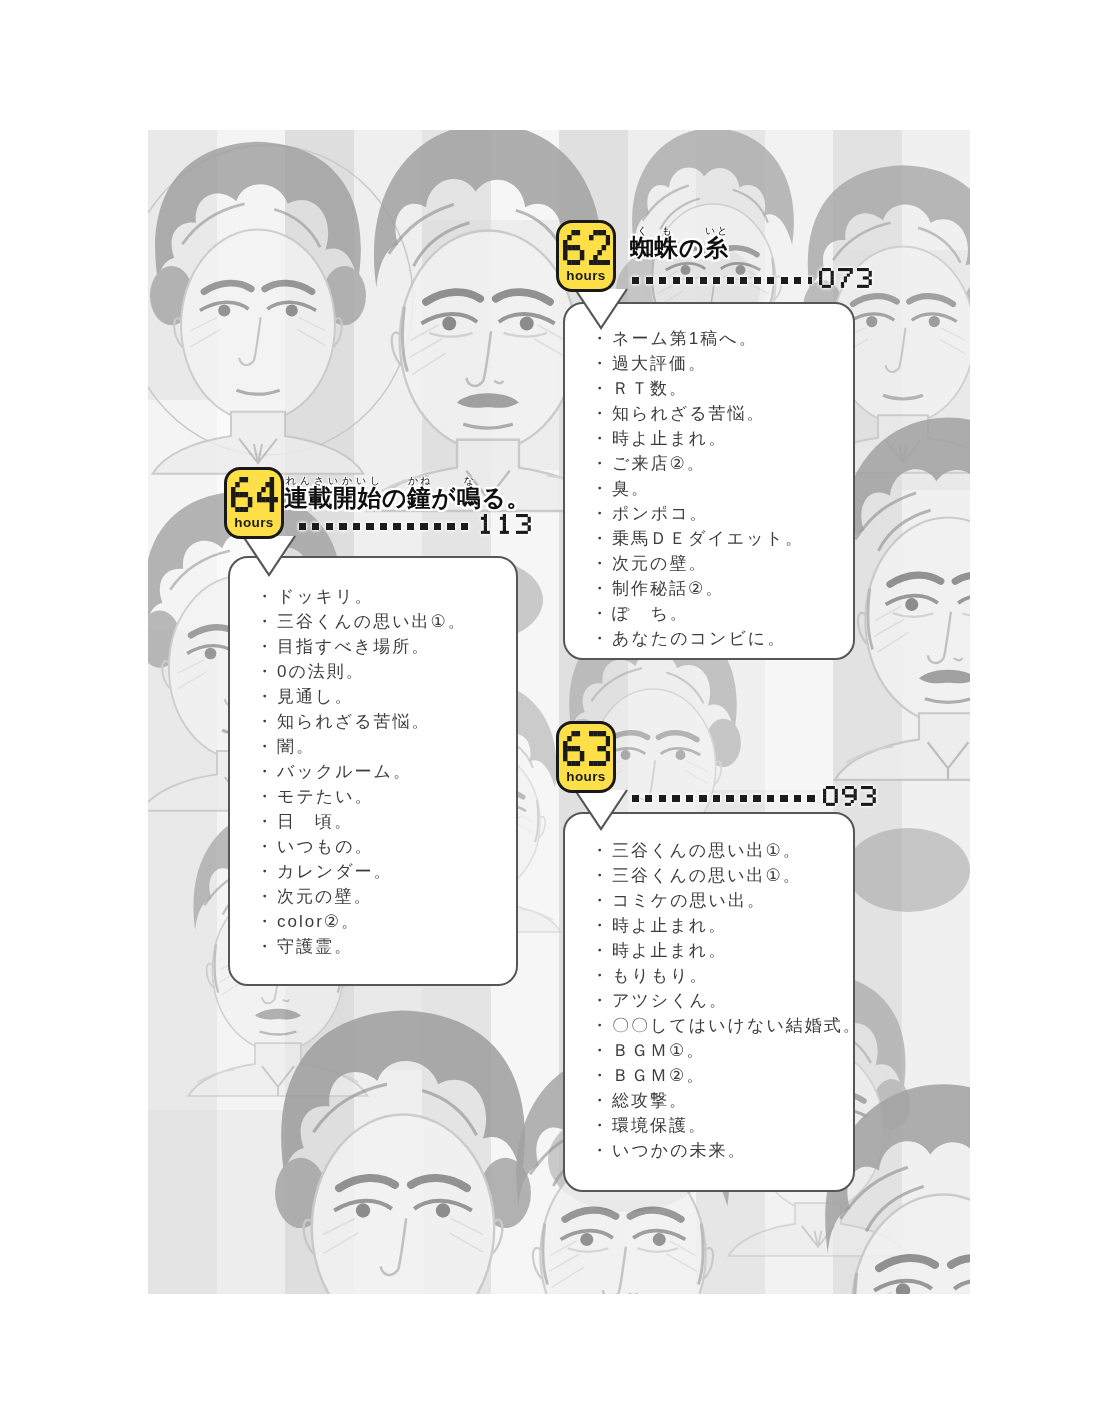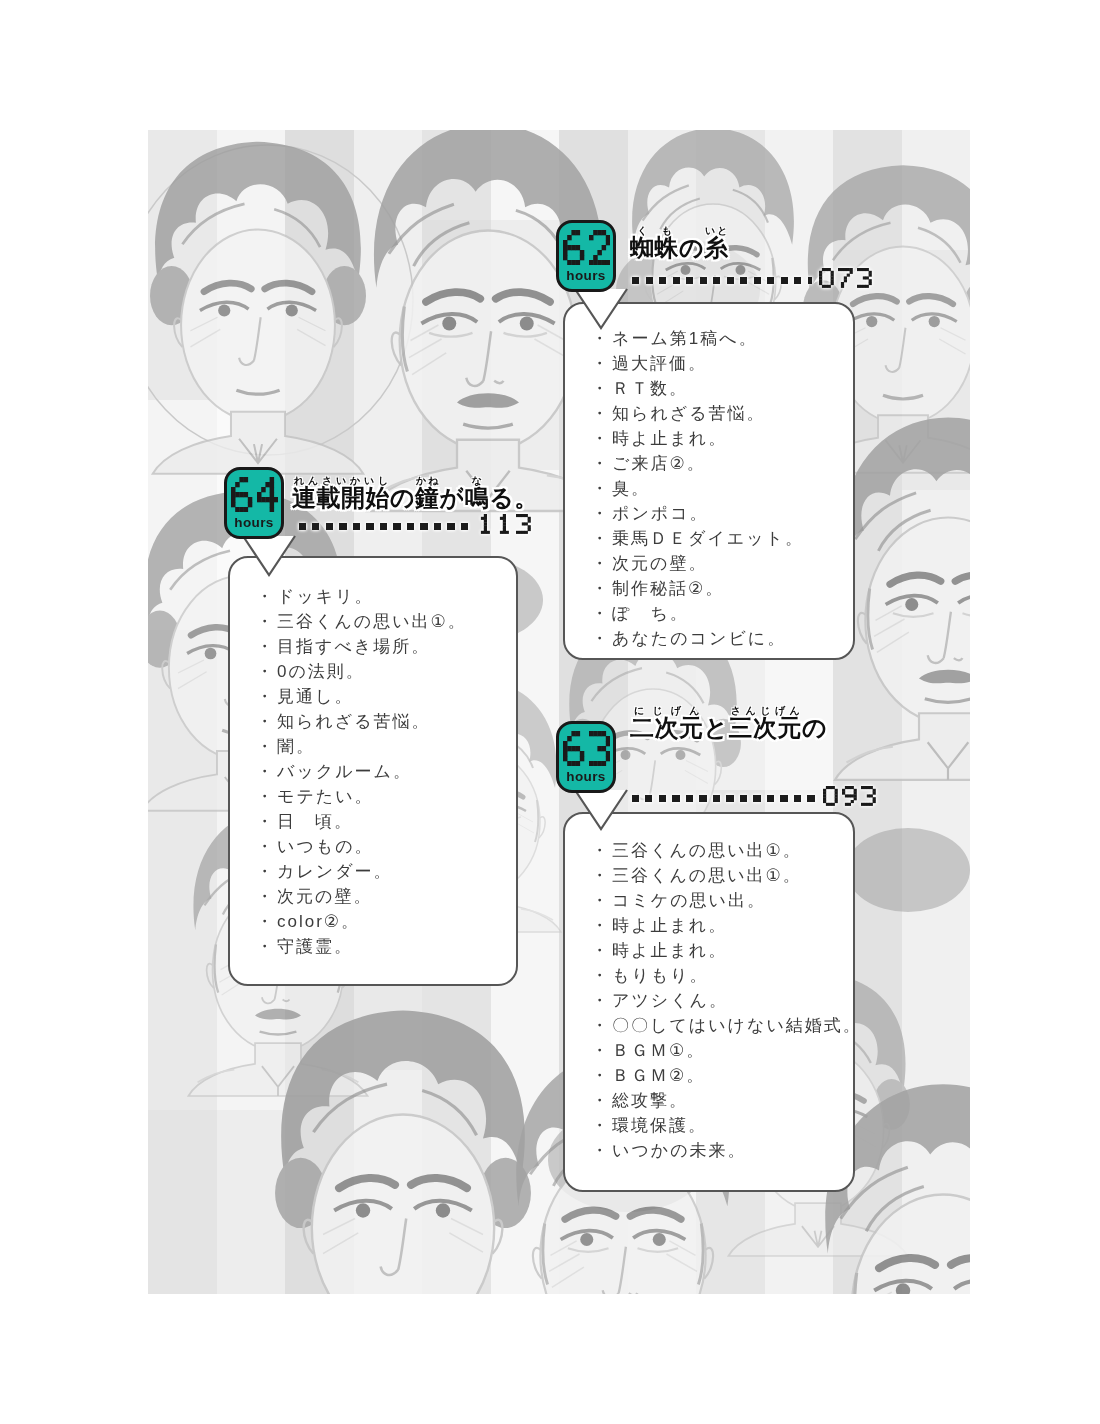--- a/index.html
+++ b/index.html
@@ -1,29 +1,29 @@
 <!DOCTYPE html>
 <html><head>
 <meta charset="utf-8">
 <style>
   html,body{margin:0;padding:0;background:#fff;}
   .page{position:relative;width:1100px;height:1424px;background:#ffffff;overflow:hidden;
         font-family:"Liberation Sans","DejaVu Sans",sans-serif;}
   .bg{position:absolute;left:148px;top:130px;}
   .section{position:absolute;left:0;top:0;}
-  .badge{position:absolute;width:60px;height:72px;background:#14b8a6;border:3.5px solid #191919;
+  .badge{position:absolute;width:60px;height:72px;background:#fde047;border:3.5px solid #191919;
          border-radius:16px;display:flex;flex-direction:column;align-items:center;justify-content:center;
          box-sizing:border-box;z-index:4;}
   .hours-label{font-size:13.5px;font-weight:600;color:#1a1a1a;letter-spacing:.4px;line-height:1;margin-top:4px;}
   .tail{position:absolute;z-index:3;}
   .sec-title{position:absolute;font-size:24px;font-weight:700;color:#0f0f0f;letter-spacing:.5px;
              line-height:1.7;white-space:nowrap;z-index:2;
              text-shadow:-2px -2px 0 #fff,2px -2px 0 #fff,-2px 2px 0 #fff,2px 2px 0 #fff,
                           0 -2px 0 #fff,0 2px 0 #fff,-2px 0 0 #fff,2px 0 0 #fff;}
-  .sec-title rt{font-size:10px;font-weight:700;letter-spacing:0;
+  .sec-title rt{font-size:10px;font-weight:400;letter-spacing:0;
              text-shadow:-1px -1px 0 #fff,1px -1px 0 #fff,-1px 1px 0 #fff,1px 1px 0 #fff;}
   .title-line{display:block;}
   .leader{position:absolute;display:flex;align-items:flex-end;z-index:2;
           filter:drop-shadow(0 0 1.5px #fff) drop-shadow(0 0 1.5px #fff);}
   .dots{height:7px;margin:0 7px 4px 0;
         background:repeating-linear-gradient(90deg,#1c1c1c 0 7px,transparent 7px 13.5px);}
   .box{position:absolute;background:#fff;border:2px solid #565656;border-radius:20px;
        box-sizing:border-box;z-index:1;}
   ul.items{list-style:none;margin:0;padding:0;}
   ul.items li{font-size:17px;line-height:25px;letter-spacing:2px;color:#3c3c3c;
@@ -305,21 +305,21 @@
             <rect x="38.60" y="20.00" width="4.50" height="5.30" fill="#1a1a1a"></rect>
             <rect x="42.80" y="20.00" width="4.50" height="5.30" fill="#1a1a1a"></rect>
             <rect x="38.60" y="25.00" width="4.50" height="5.30" fill="#1a1a1a"></rect>
             <rect x="38.60" y="30.00" width="4.50" height="5.30" fill="#1a1a1a"></rect>
           </svg>
           <div class="hours-label">hours</div>
         </div>
         <svg class="tail" width="58" height="42" style="left: 240px; top: 535px;">
           <path d="M3,1 L29,40 L55,1" fill="#ffffff" stroke="#565656" stroke-width="2.2"></path>
         </svg>
-        <div class="sec-title" style="left: 292px; top: 476px;">
+        <div class="sec-title" style="left: 284px; top: 476px;">
           <span class="title-line"><ruby><span>連載開始</span><rt>れんさいかいし</rt></ruby><span>の</span><ruby><span>鐘</span><rt>かね</rt></ruby><span>が</span><ruby><span>鳴</span><rt>な</rt></ruby><span>る。</span></span>
         </div>
         <div class="leader" style="left: 299px; top: 514px;">
           <span class="dots" style="width: 172px;"></span>
           <svg width="52.5" height="19.599999999999998" aria-label="113">
             <rect x="5.80" y="0.00" width="3.20" height="3.10" fill="#1a1a1a"></rect>
             <rect x="2.90" y="2.80" width="3.20" height="3.10" fill="#1a1a1a"></rect>
             <rect x="5.80" y="2.80" width="3.20" height="3.10" fill="#1a1a1a"></rect>
             <rect x="5.80" y="5.60" width="3.20" height="3.10" fill="#1a1a1a"></rect>
             <rect x="5.80" y="8.40" width="3.20" height="3.10" fill="#1a1a1a"></rect>
@@ -451,21 +451,20 @@
             <rect x="30.20" y="30.00" width="4.50" height="5.30" fill="#1a1a1a"></rect>
             <rect x="34.40" y="30.00" width="4.50" height="5.30" fill="#1a1a1a"></rect>
             <rect x="38.60" y="30.00" width="4.50" height="5.30" fill="#1a1a1a"></rect>
           </svg>
           <div class="hours-label">hours</div>
         </div>
         <svg class="tail" width="58" height="42" style="left: 572px; top: 789px;">
           <path d="M3,1 L29,40 L55,1" fill="#ffffff" stroke="#565656" stroke-width="2.2"></path>
         </svg>
         <div class="sec-title" style="left: 630px; top: 706px;">
-          <span class="title-line"><ruby><span>二次元</span><rt>にじげん</rt></ruby><span>と</span><ruby><span>三次元</span><rt>さんじげん</rt></ruby><span>の</span></span>
         </div>
         <div class="leader" style="left: 632px; top: 786px;">
           <span class="dots" style="width: 184px;"></span>
           <svg width="52.5" height="19.599999999999998" aria-label="093">
             <rect x="2.90" y="0.00" width="3.20" height="3.10" fill="#1a1a1a"></rect>
             <rect x="5.80" y="0.00" width="3.20" height="3.10" fill="#1a1a1a"></rect>
             <rect x="8.70" y="0.00" width="3.20" height="3.10" fill="#1a1a1a"></rect>
             <rect x="0.00" y="2.80" width="3.20" height="3.10" fill="#1a1a1a"></rect>
             <rect x="11.60" y="2.80" width="3.20" height="3.10" fill="#1a1a1a"></rect>
             <rect x="0.00" y="5.60" width="3.20" height="3.10" fill="#1a1a1a"></rect>

